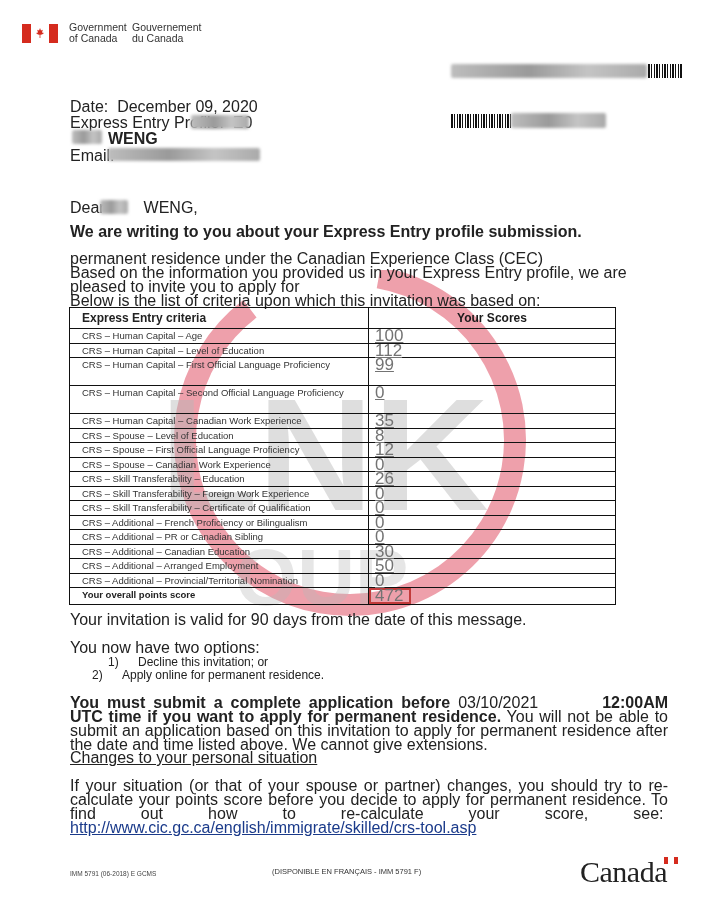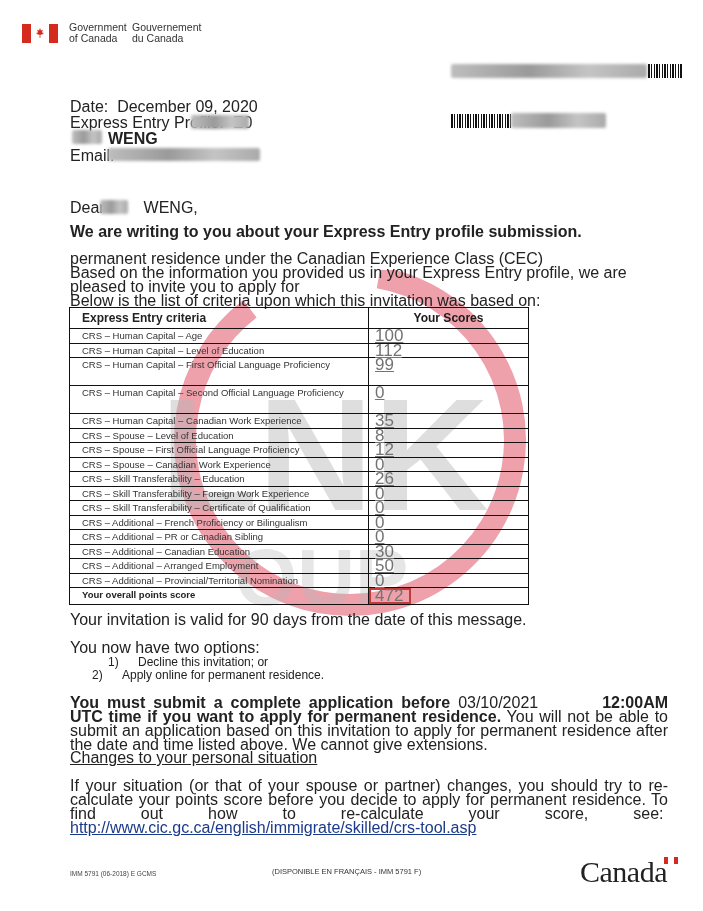--- a/index.html
+++ b/index.html
@@ -15,21 +15,21 @@
     clip-path: polygon(50% 0, 62% 25%, 85% 18%, 75% 45%, 100% 50%, 75% 65%, 55% 68%, 55% 100%, 45% 100%, 45% 68%, 25% 65%, 0 50%, 25% 45%, 15% 18%, 38% 25%); }
   .gov { top: 22px; font-size: 10.5px; line-height: 11px; color: #333; }
   .gov-en { left: 69px; }
   .gov-fr { left: 132px; }
   .blur { background: linear-gradient(90deg,#bdbdbd,#9a9a9a 40%,#c4c4c4 70%,#aaa); filter: blur(1.5px); border-radius: 2px; }
   .barcode { background: repeating-linear-gradient(90deg,#111 0 2px,#fff 2px 3px,#111 3px 4px,#fff 4px 6px,#111 6px 7px,#fff 7px 8px); }
   .hdr { left: 70px; font-size: 16px; line-height: 14px; color: #222; }
   .p { left: 70px; width: 598px; font-size: 16px; line-height: 14px; color: #222; }
   .bold { font-weight: bold; }
   .justify { text-align: justify; }
-  table.crs { position: absolute; left: 69px; top: 307px; width: 460px; border-collapse: collapse; font-size: 9.5px; }
+  table.crs { position: absolute; left: 69px; top: 307px; width: 547px; border-collapse: collapse; font-size: 9.5px; }
   table.crs td, table.crs th { border: 1px solid #111; padding: 0 0 0 12px; vertical-align: top; }
   table.crs th { font-size: 12px; height: 20px; vertical-align: middle; }
   table.crs th.c1 { text-align: left; font-weight: bold; color: #222; }
   table.crs th.c2 { text-align: center; padding-left: 0; }
   table.crs td.c1 { width: 286px; color: #333; line-height: 13.5px; }
   table.crs td.c2 { font-size: 17px; padding-left: 6px; line-height: 13px; color: #737373; text-decoration: underline; }
   table.crs tr.tall td { height: 27px; }
   table.crs tr.total td.c1 { font-weight: bold; color: #222; }
   .score-box { display: inline-block; border: 2px solid #c23b3b; padding: 0 6px 0 4px; margin-left: -6px; line-height: 12px; }
   .watermark { left: 140px; top: 270px; width: 400px; height: 350px; pointer-events: none; }

